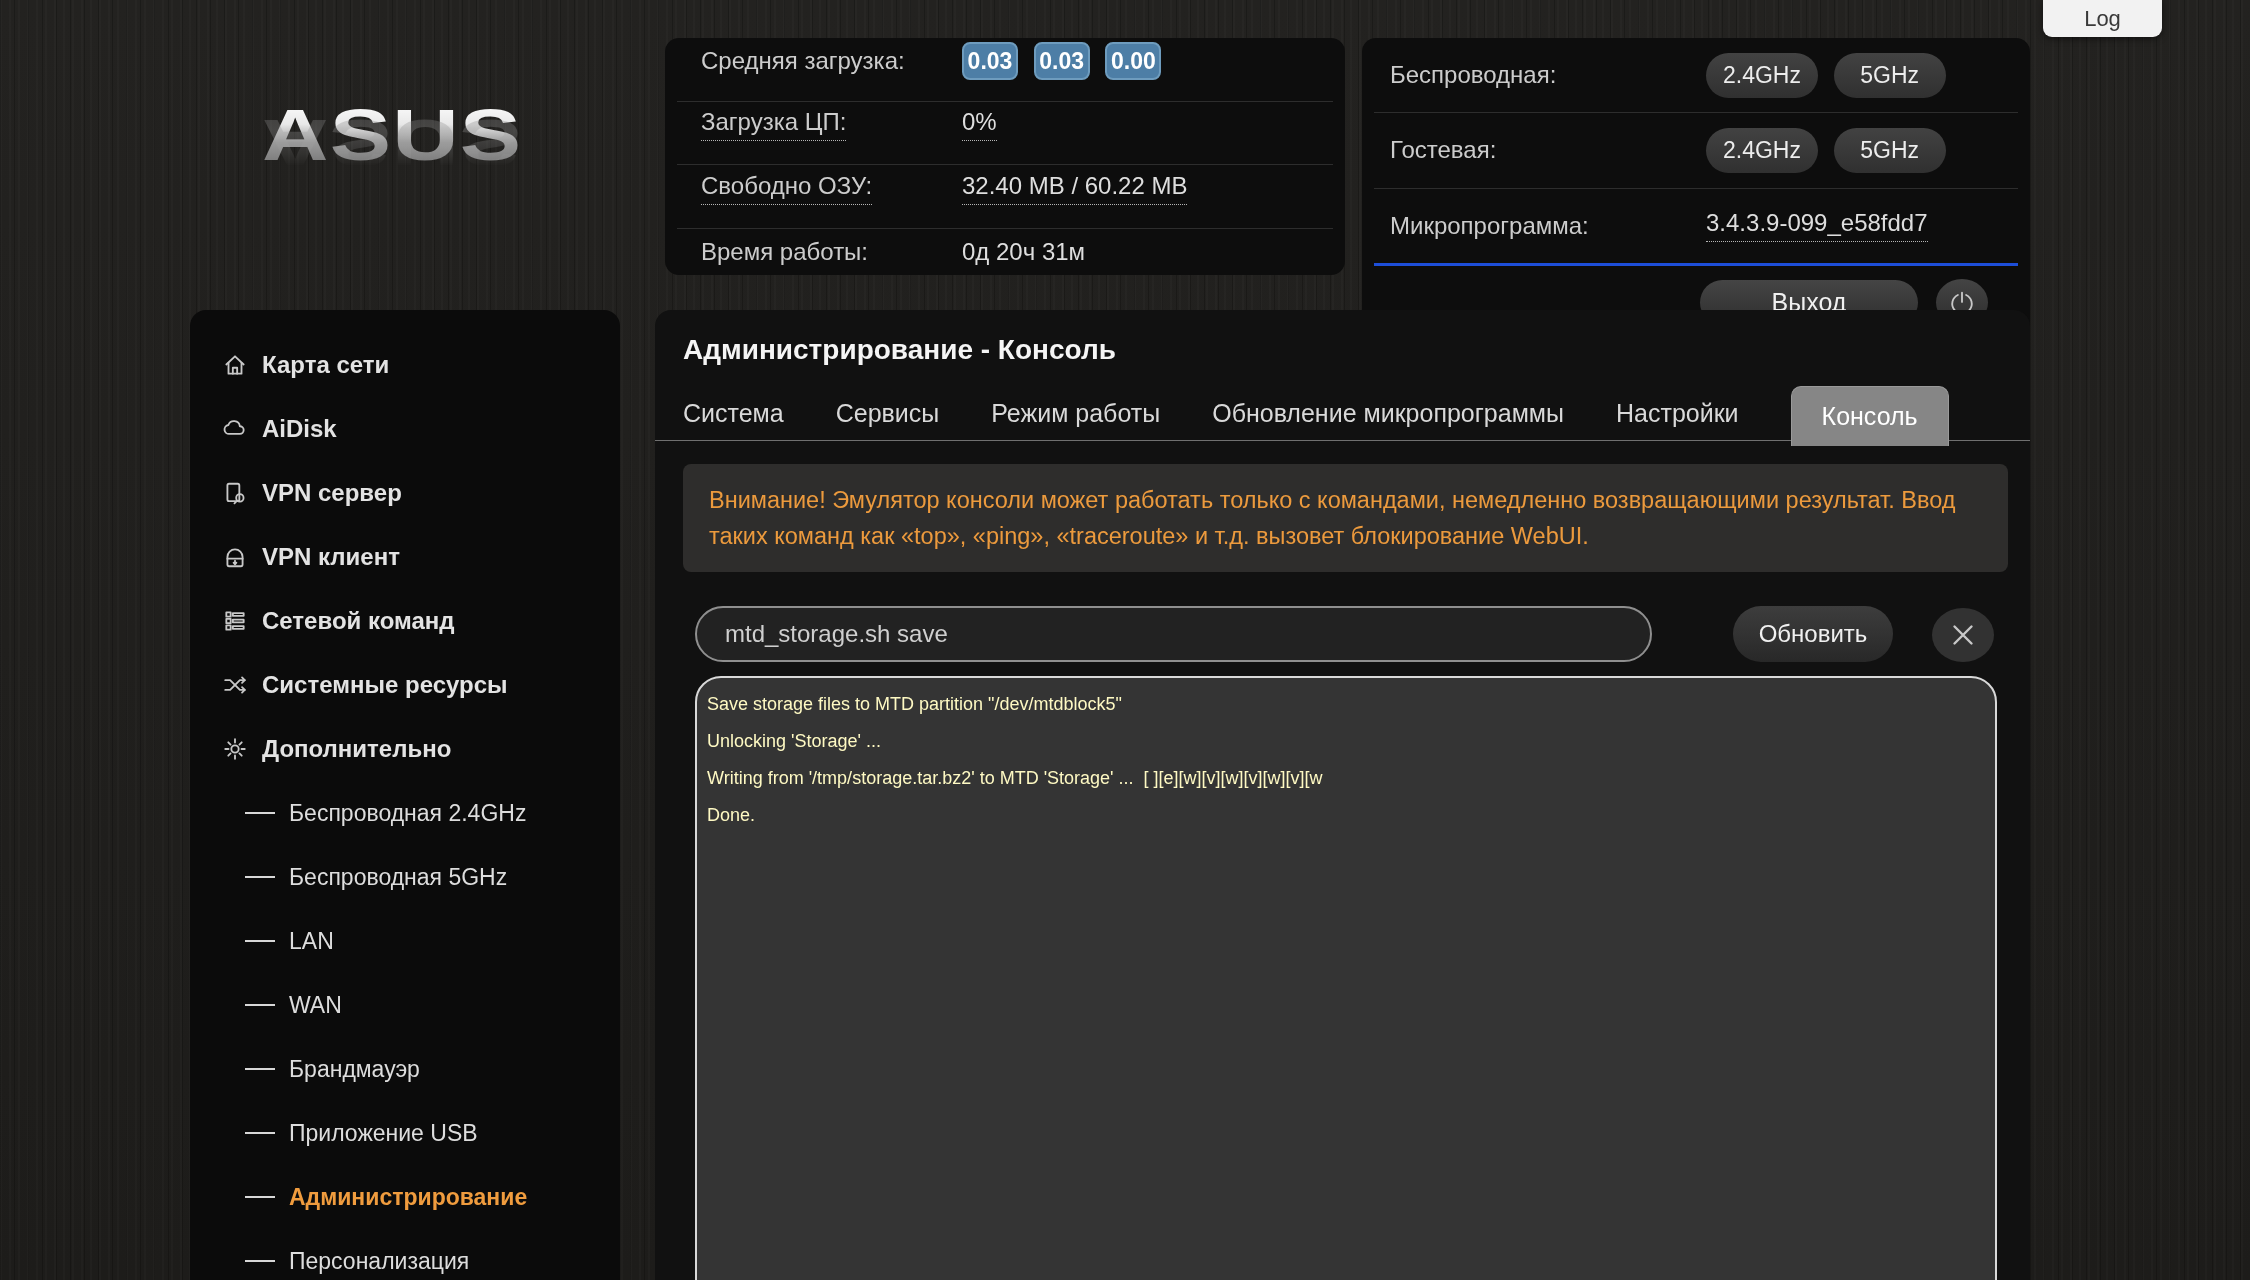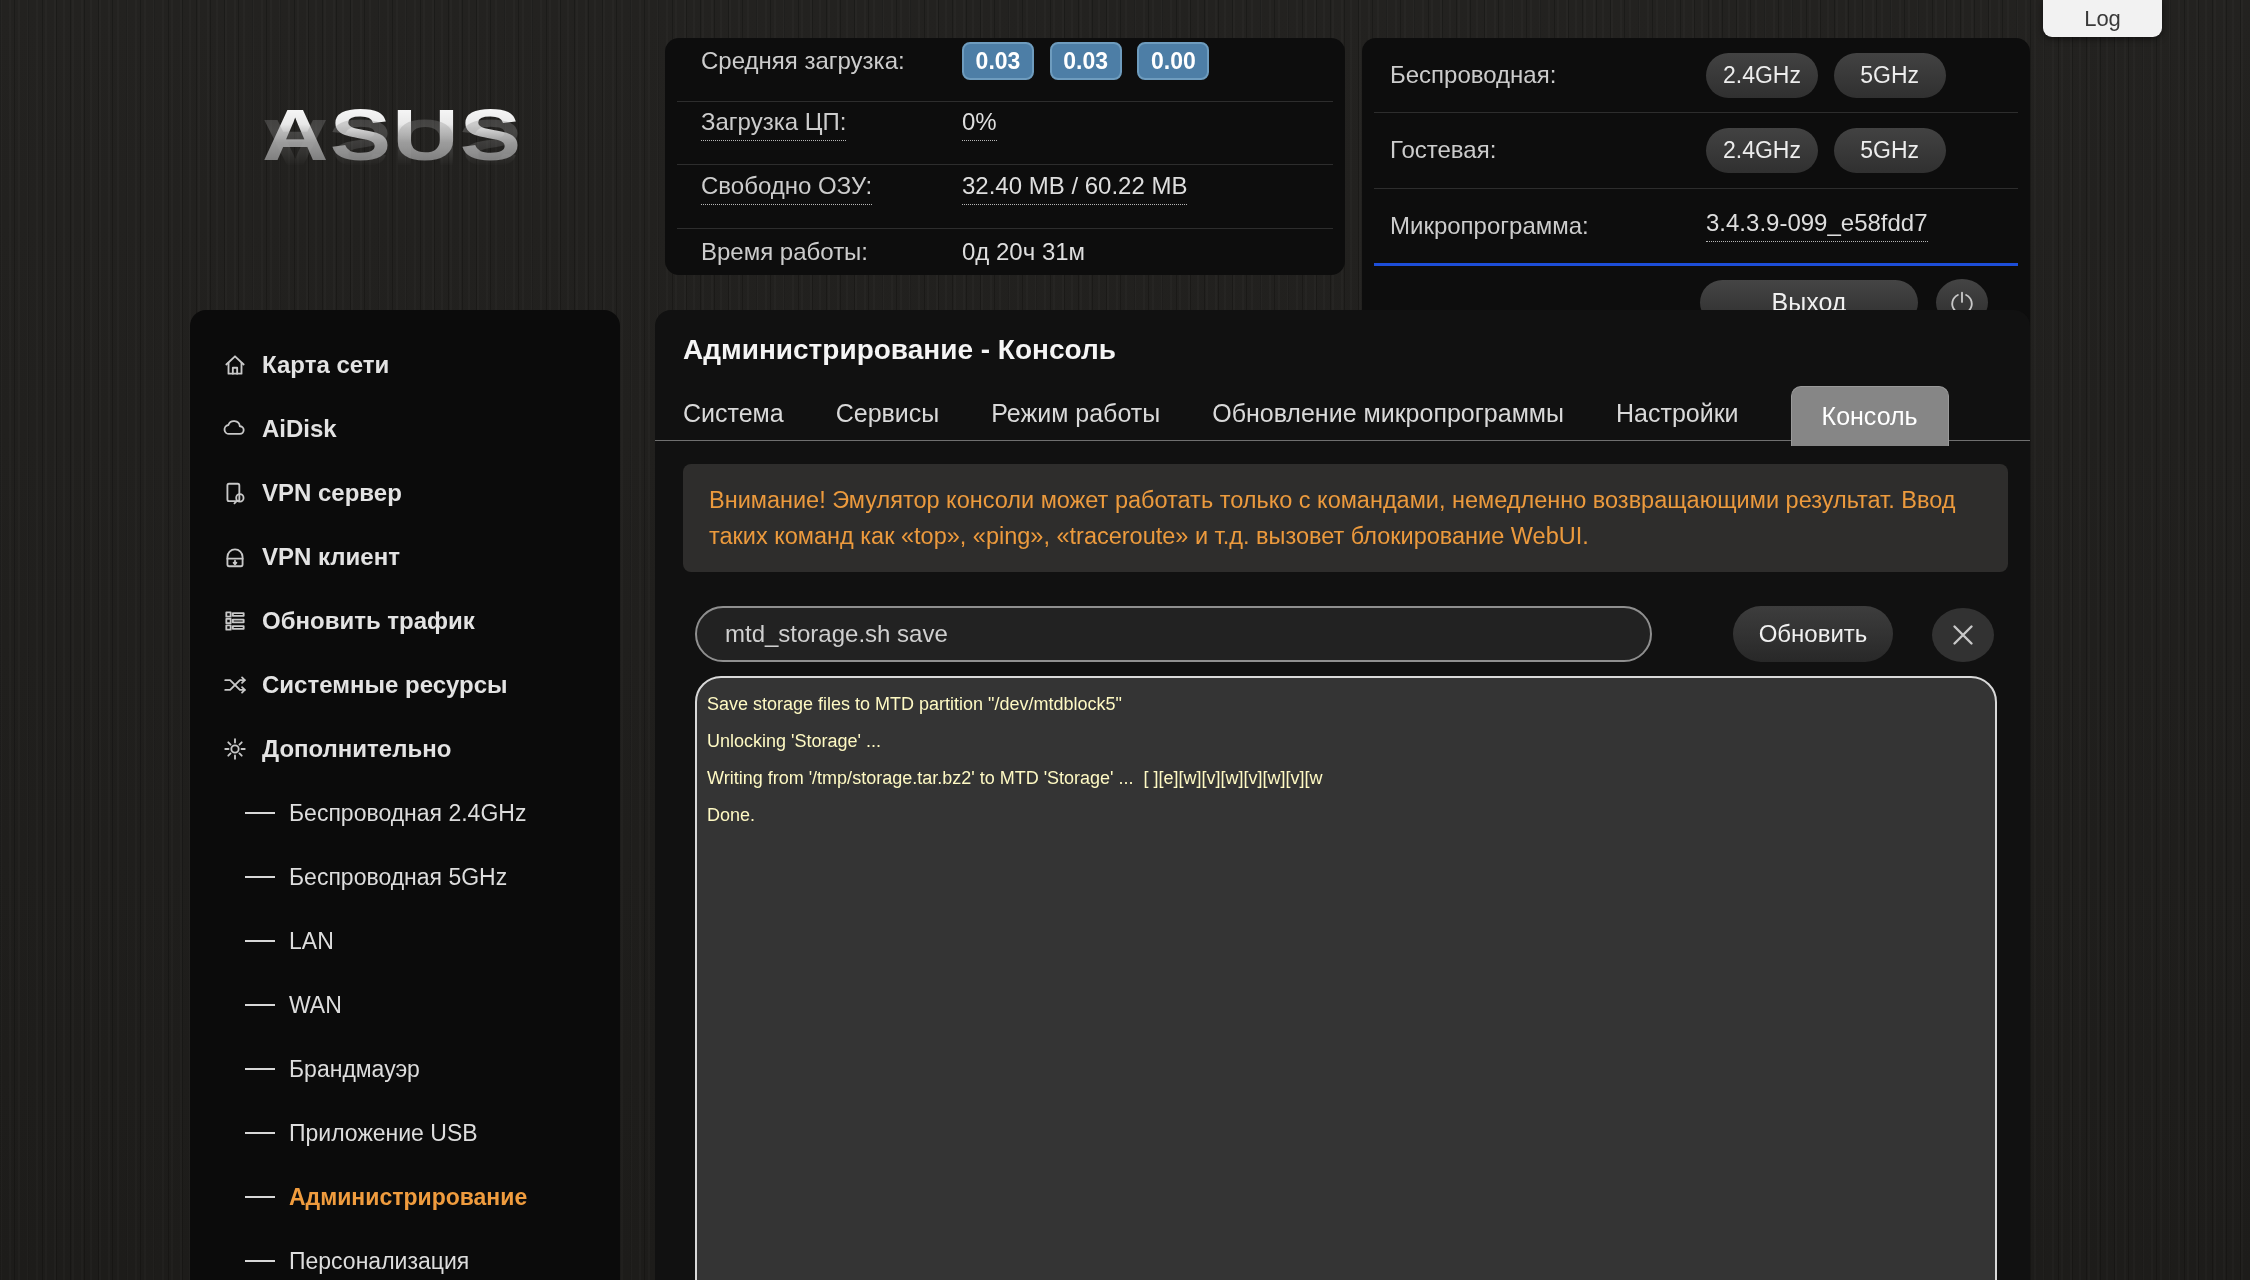--- a/index.html
+++ b/index.html
@@ -50,21 +50,21 @@
   .wifi-panel  { left:1362px; top:38px; width:668px; height:302px; padding:0 12px; display:flex; flex-direction:column; }
   .info-row { flex:1; display:flex; align-items:center; }
   .info-row + .info-row { border-top:1px solid #2d2d2d; }
   .stats-panel .info-label { flex:0 0 285px; padding-left:24px; font-size:24px; color:#cccccc; }
   .wifi-panel  .info-label { flex:0 0 332px; padding-left:16px; font-size:24px; color:#cccccc; }
   .dotted { border-bottom:1px dotted #b5b5b5; padding-bottom:4px; cursor:pointer; }
   .info-label .dotted { display:inline-block; }
   .info-value { font-size:24px; color:#dedede; }
   .badge {
     display:inline-flex; align-items:center; justify-content:center;
-    width:72px; height:38px; margin-right:9px;
+    width:56px; height:38px; margin-right:9px;
     background:#4d7ea6; border:2px solid #6e9cbe; border-radius:8px;
     color:#ffffff; font-weight:bold; font-size:23px;
   }
   .pill-btn {
     display:inline-flex; align-items:center; justify-content:center;
     width:112px; height:45px; margin-right:9px;
     background:linear-gradient(180deg,#424242,#303030);
     border:none; border-radius:23px; color:#ededed; font-size:23px; cursor:pointer;
   }
   .logout-row { flex:1; display:flex; align-items:center; justify-content:flex-end; padding-right:30px; gap:18px; border-top:3px solid #1d4ed8;text-decoration:underline; }
@@ -227,21 +227,21 @@
   </div>
   <div class="nav-item">
     <svg class="icon nav-icon" viewBox="0 0 24 24">
         <rect x="4" y="4" width="4" height="4"></rect>
         <rect x="10" y="4.8" width="10" height="2.4"></rect>
         <rect x="4" y="10" width="4" height="4"></rect>
         <rect x="10" y="10.8" width="10" height="2.4"></rect>
         <rect x="4" y="16" width="4" height="4"></rect>
         <rect x="10" y="16.8" width="10" height="2.4"></rect>
       </svg>
-    <span class="nav-label">Обновить трафик</span>
+    <span class="nav-label">Сетевой команд</span>
   </div>
   <div class="nav-item">
     <svg class="icon nav-icon" viewBox="0 0 24 24">
         <path d="M3 7.5 h4.5 L16.5 16.5 H21"></path>
         <path d="M3 16.5 h4.5 L16.5 7.5 H21"></path>
         <path d="M18.5 5 L21 7.5 L18.5 10"></path>
         <path d="M18.5 14 L21 16.5 L18.5 19"></path>
       </svg>
     <span class="nav-label">Системные ресурсы</span>
   </div>

